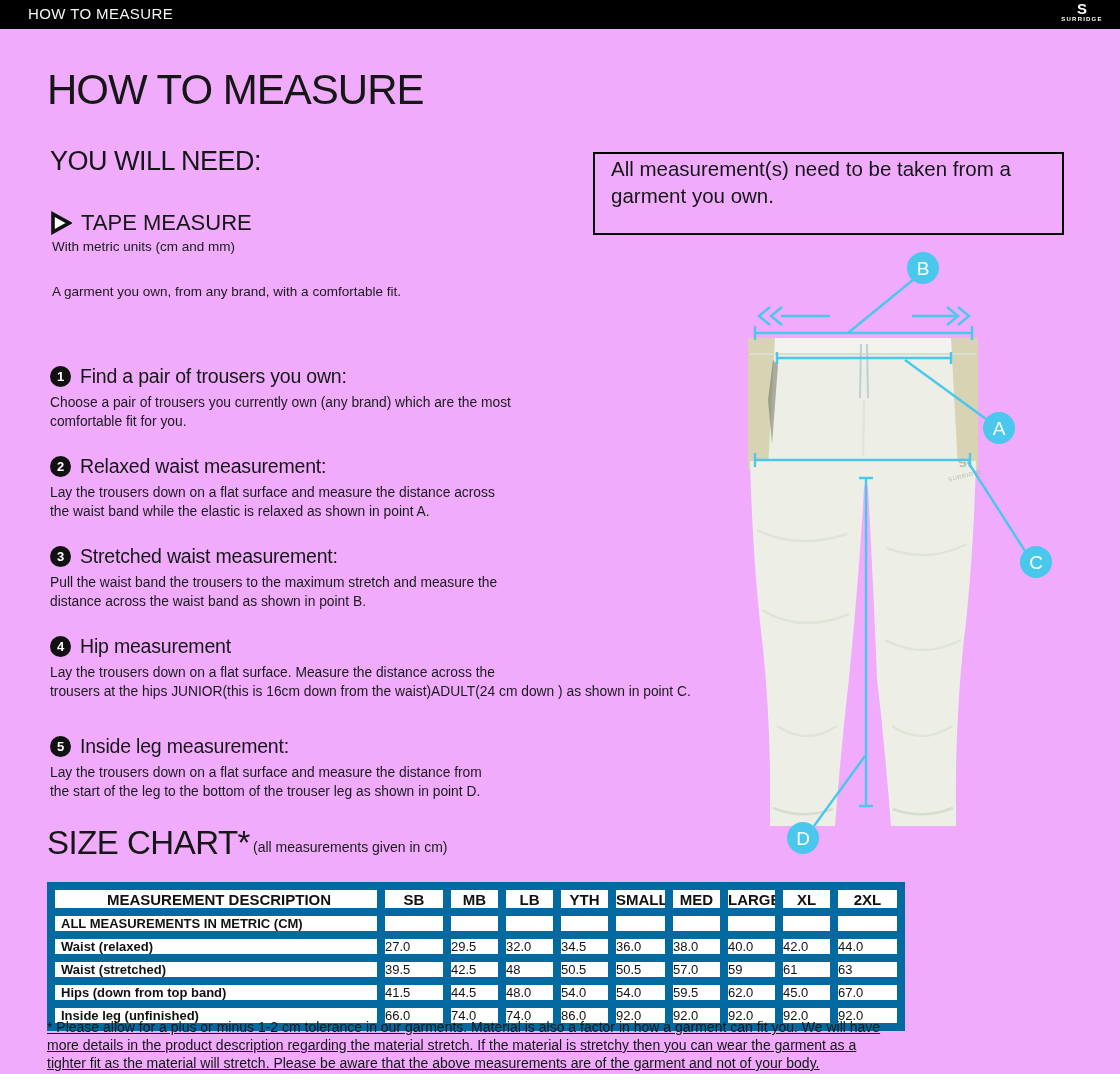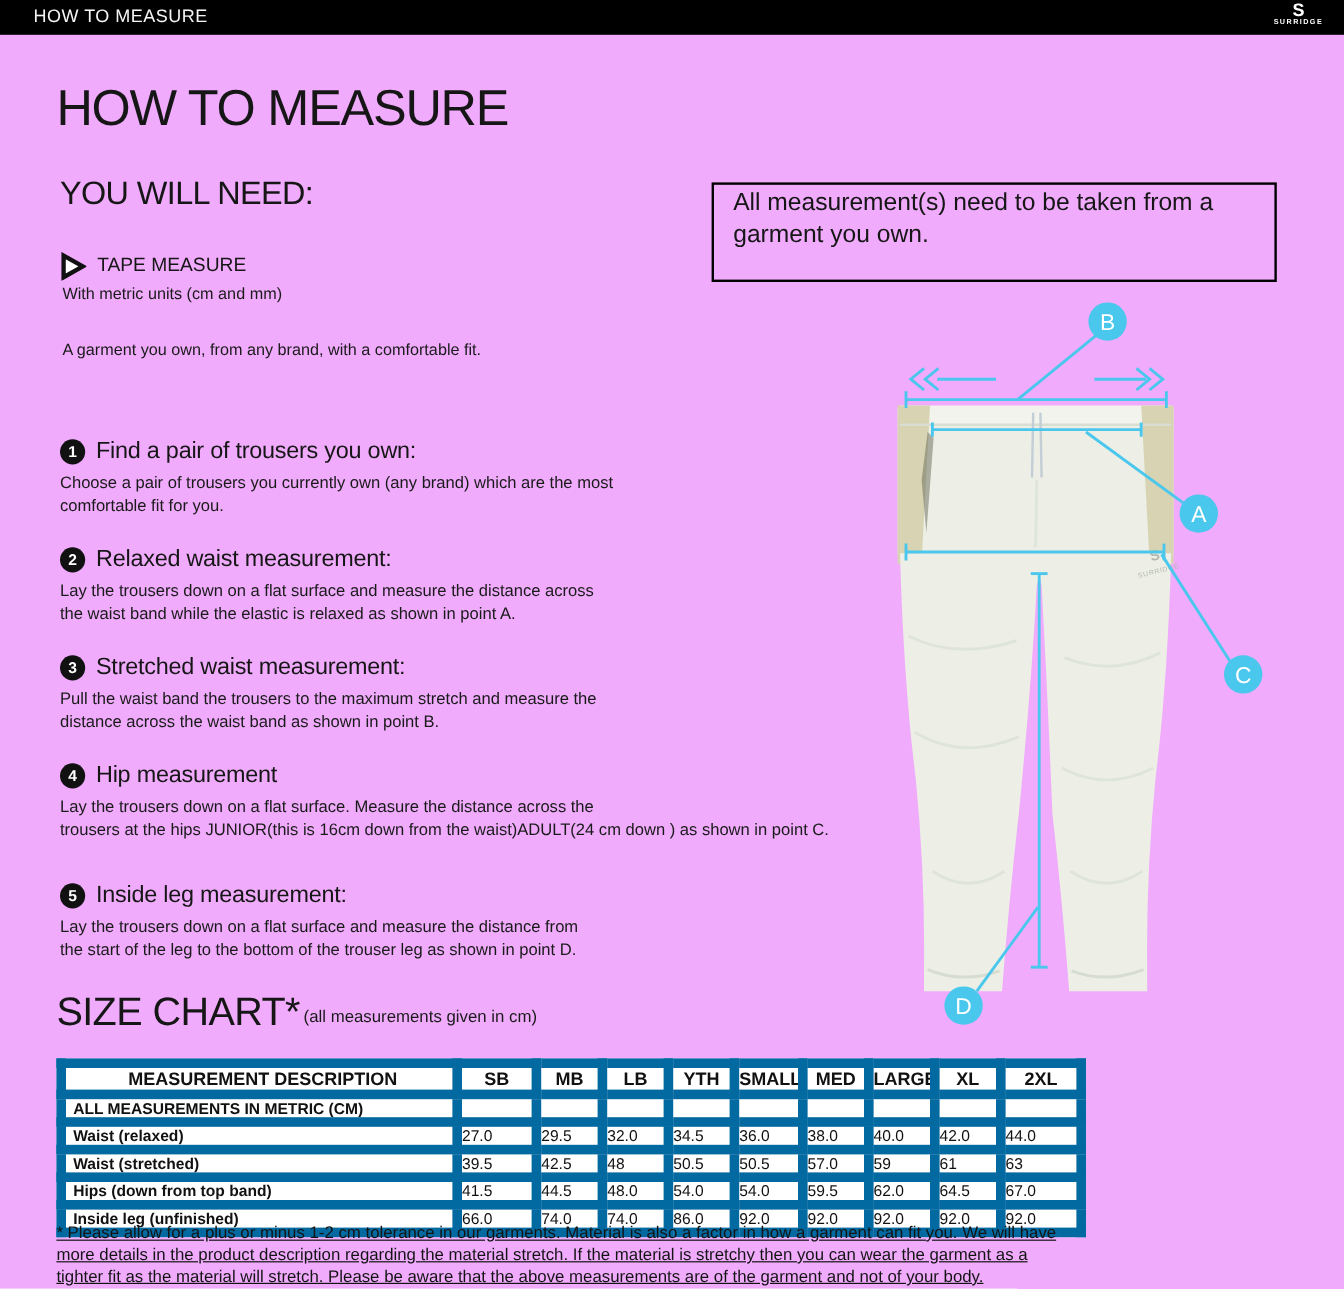--- a/index.html
+++ b/index.html
@@ -13,21 +13,21 @@
   .brand { position:absolute; right:14px; top:1px; width:48px; text-align:center; color:#fff; }
   .brand-s { font-size:15px; font-weight:800; line-height:15px; letter-spacing:0; }
   .brand-name { font-size:6px; font-weight:700; letter-spacing:1.2px; line-height:7px; }
 
   .h1 { position:absolute; left:47px; top:68px; font-size:42px; letter-spacing:-1px; color:#161616; line-height:1.05; }
 
   .ywn-head { position:absolute; left:50px; top:146px; font-size:27px; letter-spacing:-.5px; color:#161616; }
 
   .need { position:absolute; left:50px; }
   .need-row { display:flex; align-items:center; gap:9px; }
-  .need-title { font-size:16px; letter-spacing:0; color:#161616; }
+  .need-title { font-size:22px; letter-spacing:0; color:#161616; }
   .need-sub { font-size:13.5px; color:#1a1a1a; margin-top:3px; margin-left:2px; }
   .need-1 { top:210px; }
   .need-2 { top:281px; }
 
   .step { position:absolute; left:50px; width:740px; }
   .step-head { display:flex; align-items:center; gap:9px; height:24px; }
   .step-num { width:21px; height:21px; border-radius:50%; background:#111; color:#fff; font-size:13px; font-weight:700; text-align:center; line-height:21px; flex:0 0 21px; }
   .step-title { font-size:19.5px; letter-spacing:-.2px; color:#161616; }
   .step-body { margin-top:6px; font-size:13.8px; line-height:18.5px; white-space:pre-line; color:#1a1a1a; }
   .step-1 { top:364px; } .step-2 { top:454px; } .step-3 { top:544px; } .step-4 { top:634px; } .step-5 { top:734px; }
@@ -275,21 +275,21 @@
       </tr>
       <tr>
         <td class="c-desc row-label">Hips (down from top band)</td>
         <td class="val">41.5</td>
         <td class="val">44.5</td>
         <td class="val">48.0</td>
         <td class="val">54.0</td>
         <td class="val">54.0</td>
         <td class="val">59.5</td>
         <td class="val">62.0</td>
-        <td class="val">64.5</td>
+        <td class="val">45.0</td>
         <td class="val">67.0</td>
       </tr>
       <tr>
         <td class="c-desc row-label">Inside leg (unfinished)</td>
         <td class="val">66.0</td>
         <td class="val">74.0</td>
         <td class="val">74.0</td>
         <td class="val">86.0</td>
         <td class="val">92.0</td>
         <td class="val">92.0</td>

